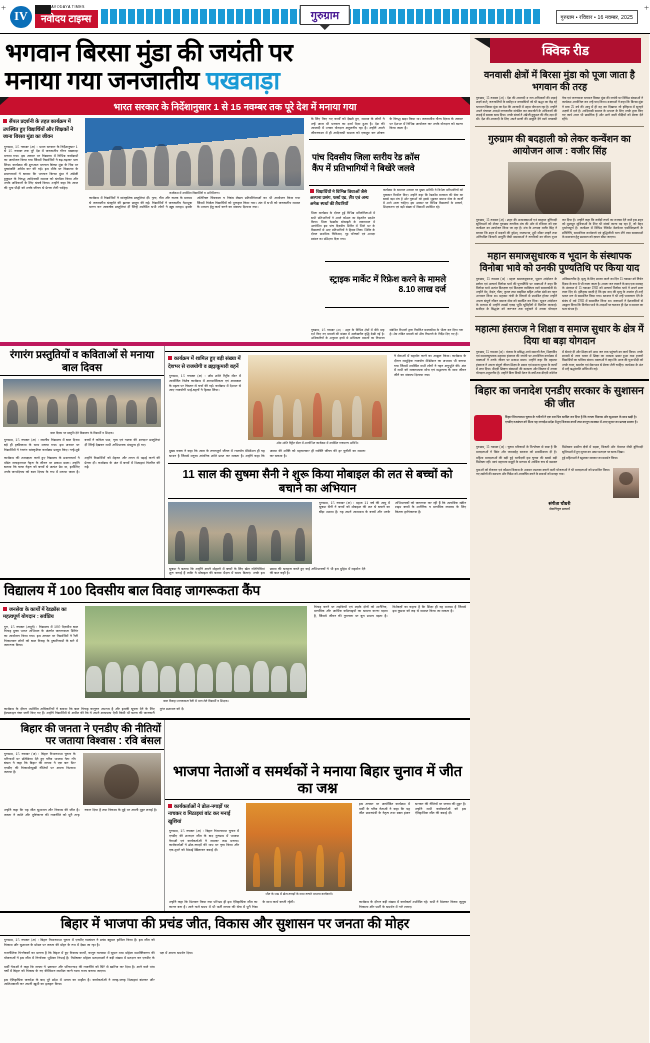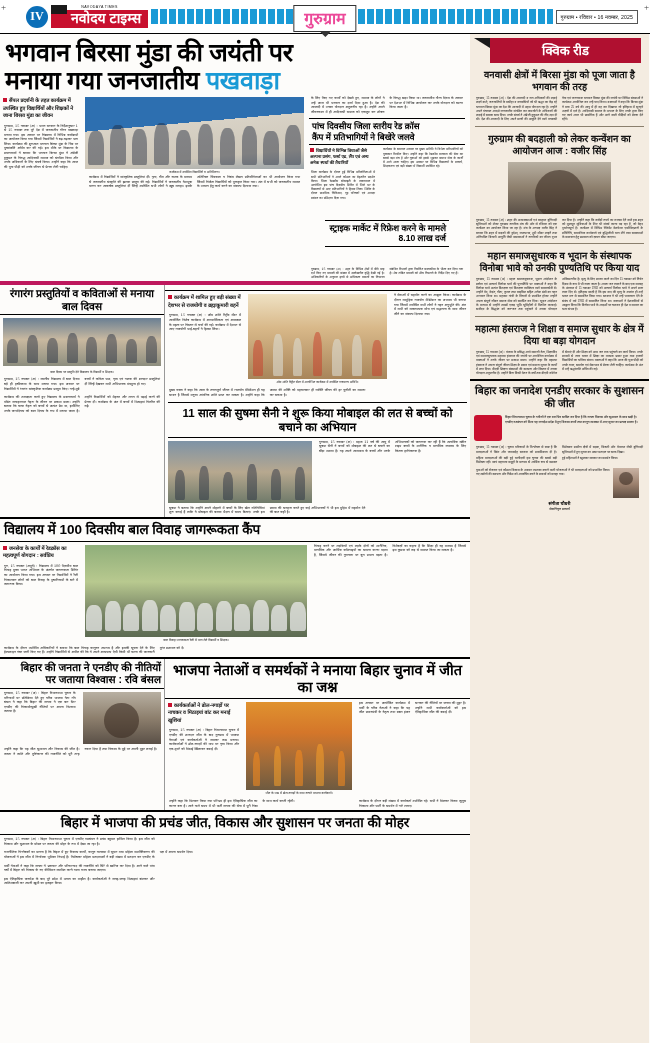--- a/index.html
+++ b/index.html
@@ -17,43 +17,43 @@
     border-bottom: 1px solid #000; background: #fff;
     display: flex; align-items: center; padding: 0 4px;
   }
   .crop-mark { position: absolute; font-size: 9px; color: #444; }
   .cm-tl { left: 1px; top: 2px; }
   .cm-tr { right: 1px; top: 2px; }
   .iv-logo {
     width: 22px; height: 22px; border-radius: 50%;
     background: #0b6fb8; color: #fff; font-weight: bold; font-size: 12px;
     display: flex; align-items: center; justify-content: center;
-    font-family: "Liberation Serif", serif; margin-left: 22px; flex: none;
+    font-family: "Liberation Serif", serif; margin-left: 6px; flex: none;
   }
   .brand-block { margin-left: 3px; position: relative; flex: none; }
   .brand-tag {
     font-size: 3.6px; letter-spacing: .4px; color: #111; text-align: center;
     font-family: "Liberation Sans", sans-serif; line-height: 5px;
     background:#fff;
   }
   .brand-name {
     background: #c8102e; color: #fff; font-weight: bold;
-    font-size: 14px; padding: 1px 7px 2px 20px; line-height: 15px;
+    font-size: 10px; padding: 1px 7px 2px 6px; line-height: 15px;
     font-family: "Liberation Sans", sans-serif; white-space: nowrap;
   }
   .brand-corner {
     position: absolute; left: 0; top: 0; width: 16px; height: 9px;
     background: #1a1a1a;
   }
   .bar-stripes { flex: 1 1 auto; height: 15px; display: flex; gap: 2px; overflow: hidden; margin: 0 3px; }
   .bar-stripes i { display: block; width: 7px; height: 15px; background: #1a9ad6; flex: none; }
   .edition-badge {
     position: absolute; left: 50%; transform: translateX(-50%); top: 5px;
     background: #fff; border: 1px solid #333; padding: 1px 10px 2px;
-    font-weight: bold; font-size: 16px; color: #ec4899;
+    font-weight: bold; font-size: 11px; color: #4c1d95;
     font-family: "Liberation Sans", sans-serif; z-index: 4; white-space: nowrap;
   }
   .edition-badge::after {
     content: ""; position: absolute; left: 50%; bottom: -6px;
     transform: translateX(-50%); border-left: 6px solid transparent;
     border-right: 6px solid transparent; border-top: 6px solid #333;
   }
   .date-box {
     border: 1px solid #555; font-size: 5.2px; padding: 2px 4px; background: #fff;
     font-family: "Liberation Sans", sans-serif; white-space: nowrap; flex: none;
@@ -87,21 +87,21 @@
     font-size: 16.5px; line-height: 19px; text-align: center; color: #000;
     padding: 3px 4px 2px; border-top: 2px solid #000; border-bottom: 1px solid #000;
   }
   .hl-sm {
     font-family: "Liberation Sans", sans-serif; font-weight: bold;
     font-size: 10.5px; line-height: 12.5px; text-align: center;
     padding: 2px 3px; border-top: 1.5px solid #000; border-bottom: 1px solid #000;
   }
   .hl-xs {
     font-family: "Liberation Sans", sans-serif; font-weight: bold;
-    font-size: 8.6px; line-height: 10.5px; padding: 2px 3px;
+    font-size: 8.6px; line-height: 10.5px; padding: 12px 3px;
     border-top: 1px solid #000; border-bottom: 1px solid #000;
   }
   .hl-wide {
     font-family: "Liberation Sans", sans-serif; font-weight: bold;
     font-size: 13.5px; line-height: 16px; text-align: center; color: #000;
     padding: 3px 4px; border-top: 2px solid #000; border-bottom: 1px solid #000;
   }
   .hl-mid {
     font-family: "Liberation Sans", sans-serif; font-weight: bold;
     font-size: 11.5px; line-height: 14px; text-align: center;
@@ -247,20 +247,21 @@
 
     <div style="width:470px;">
 
       <div>
         <div class="hl-main">
           <div>भगवान बिरसा मुंडा की जयंती पर</div>
           <div>
             <span>मनाया गया जनजातीय </span><span class="hi">पखवाड़ा</span>
           </div>
         </div>
+        <div class="kicker-ribbon">भारत सरकार के निर्देशानुसार 1 से 15 नवम्बर तक पूरे देश में मनाया गया</div>
 
         <div style="display:flex;">
 
           <div style="width:82px;">
             <div class="bullets">
               <span class="sq"></span><span>सैंपल प्रदर्शनी के तहत कार्यक्रम में उपस्थित हुए विद्यार्थियों और शिक्षकों ने जाना बिरसा मुंडा का जीवन</span>
             </div>
             <div class="body-txt">गुरुग्राम, 15 नवम्बर (अ) : भारत सरकार के निर्देशानुसार 1 से 15 नवम्बर तक पूरे देश में जनजातीय गौरव पखवाड़ा मनाया गया। इस अवसर पर विद्यालय में विभिन्न कार्यक्रमों का आयोजन किया गया जिसमें विद्यार्थियों ने बढ़-चढ़कर भाग लिया। कार्यक्रम की शुरुआत भगवान बिरसा मुंडा के चित्र पर पुष्पांजलि अर्पित कर की गई। इस मौके पर विद्यालय के प्रधानाचार्य ने बताया कि भगवान बिरसा मुंडा ने अंग्रेजी हुकूमत के विरुद्ध आदिवासी समाज को संगठित किया और उनके अधिकारों के लिए संघर्ष किया। उन्होंने कहा कि आज की युवा पीढ़ी को उनके जीवन से प्रेरणा लेनी चाहिए।</div>
           </div>
 
@@ -427,21 +428,21 @@
             <div style="width:85px;padding:3px;">
               <div class="photo ph-portrait" style="height:52px;">
                 <div style="position:absolute;left:28%;top:22%;width:44%;" class="head"></div>
               </div>
             </div>
           </div>
           <div class="body-txt cols2" style="padding-top:0">उन्होंने कहा कि यह जीत सुशासन और विकास की जीत है। जनता ने जाति और तुष्टिकरण की राजनीति को पूरी तरह नकार दिया है तथा विकास के मुद्दे पर अपनी मुहर लगाई है।</div>
         </div>
 
         <div style="width:305px;">
-          <div class="hl-sec" style="border-top:none;font-size:14.5px;line-height:17px;">भाजपा नेताओं व समर्थकों ने मनाया बिहार चुनाव में जीत का जश्न</div>
+          <div class="hl-sec" style="border-top:none;font-size:14.5px;line-height:17px;margin-top:40px;">भाजपा नेताओं व समर्थकों ने मनाया बिहार चुनाव में जीत का जश्न</div>
           <div style="display:flex;">
             <div style="width:78px;">
               <div class="bullets">
                 <span class="sq"></span><span>कार्यकर्ताओं ने ढोल-नगाड़ों पर नाचकर व मिठाइयां बांट कर मनाई खुशियां</span>
               </div>
               <div class="body-txt">गुरुग्राम, 15 नवम्बर (अ) : बिहार विधानसभा चुनाव में एनडीए की शानदार जीत के बाद गुरुग्राम में भाजपा नेताओं एवं कार्यकर्ताओं ने जमकर जश्न मनाया। कार्यकर्ताओं ने ढोल-नगाड़ों की थाप पर नृत्य किया और एक-दूसरे को मिठाई खिलाकर बधाई दी।</div>
             </div>
             <div style="width:112px;padding:3px;">
               <div class="photo ph-rally" style="height:88px;">
                 <div class="fig-row" style="bottom:4px;">

